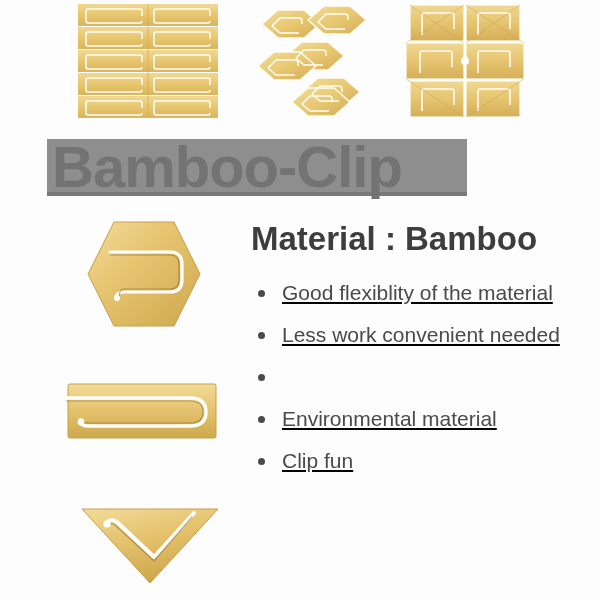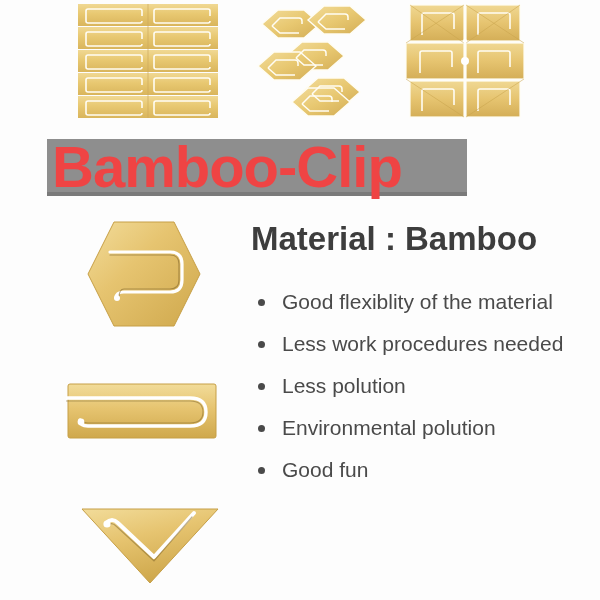--- a/index.html
+++ b/index.html
@@ -55,45 +55,46 @@
     border-bottom: 4px solid #7a7a7a;
     box-sizing: border-box;
   }
   #title-text {
     position: absolute;
     left: 52px;
     top: 128px;
     width: 470px;
     font-size: 58px;
     font-weight: bold;
-    color: #ef4444;
+    color: #737373;
     letter-spacing: -1px;
     line-height: 78px;
     white-space: nowrap;
   }
 
   
   #material-heading {
     position: absolute;
     left: 251px;
     top: 220px;
     font-size: 33px;
     font-weight: bold;
     color: #3d3d3d;
     letter-spacing: 0px;
     white-space: nowrap;
   }
   #feature-list {
     position: absolute;
     left: 252px;
-    top: 281px;
+    top: 272px;
     width: 340px;
     margin: 0;
     padding: 0;
     list-style: none;
+    text-decoration: underline;
   }
   #feature-list li {
     position: relative;
     height: 42px;
     line-height: 42px;
     padding-left: 30px;
     font-size: 21px;
     color: #4a4a4a;
     white-space: nowrap;
   }
@@ -254,33 +255,32 @@
 
   <div id="material-heading">Material : Bamboo</div>
 
   <ul id="feature-list">
     <li>
       <span class="bullet-dot"></span>
       <span>Good flexiblity of the material</span>
     </li>
     <li>
       <span class="bullet-dot"></span>
-      <span>Less work procedures needed</span>
-    </li>
-    <li>
-      <span class="bullet-dot"></span>
-      <span>Less polution</span>
-    </li>
-    <li>
-      <span class="bullet-dot"></span>
-      <span>Environmental polution</span>
-    </li>
-    <li>
-      <span class="bullet-dot"></span>
-      <span>Good fun</span>
+      <span>Less work convenient needed</span>
+    </li>
+    <li>
+      <span class="bullet-dot"></span>
+    </li>
+    <li>
+      <span class="bullet-dot"></span>
+      <span>Environmental material</span>
+    </li>
+    <li>
+      <span class="bullet-dot"></span>
+      <span>Clip fun</span>
     </li>
   </ul>
 
   <div id="clip-hexagon">
     <svg viewBox="0 0 120 112" width="120" height="112">
       <defs>
         <linearGradient id="goldD" x1="0" y1="0" x2="1" y2="1">
           <stop offset="0%" stop-color="#f2dc9a"></stop>
           <stop offset="40%" stop-color="#e6c470"></stop>
           <stop offset="100%" stop-color="#cfa84c"></stop>

